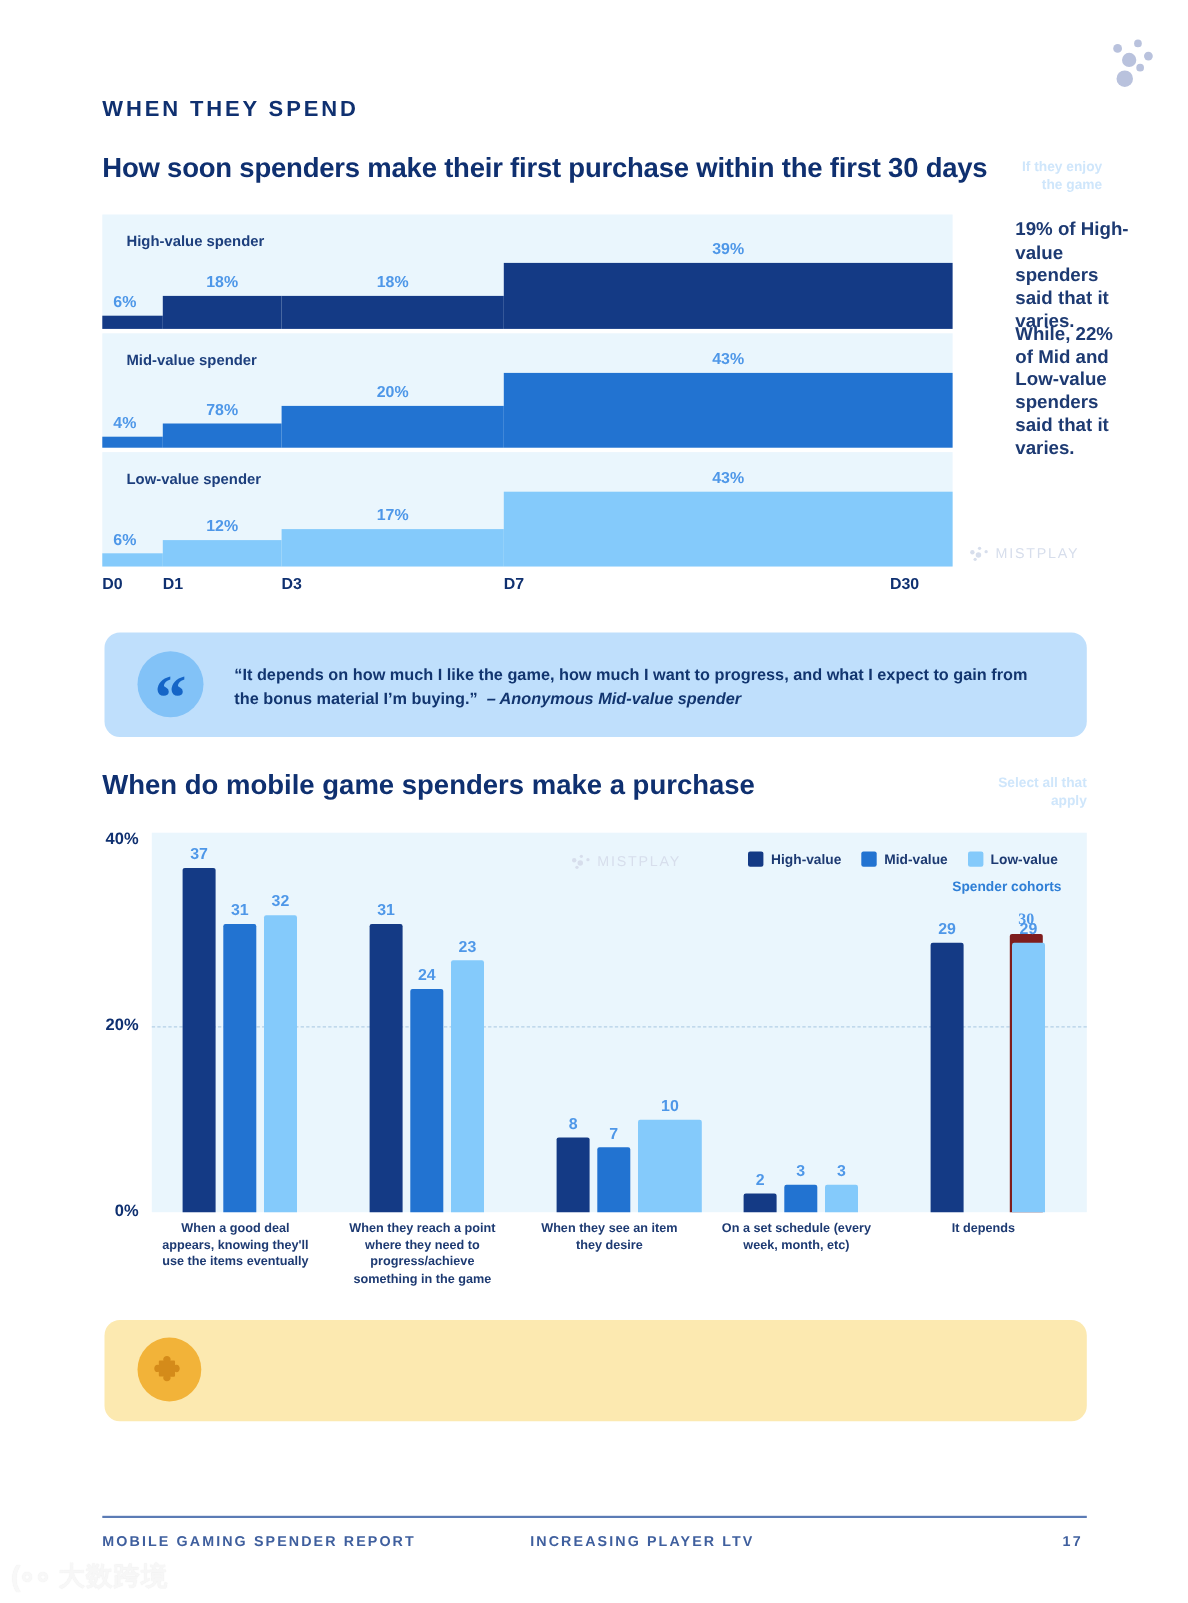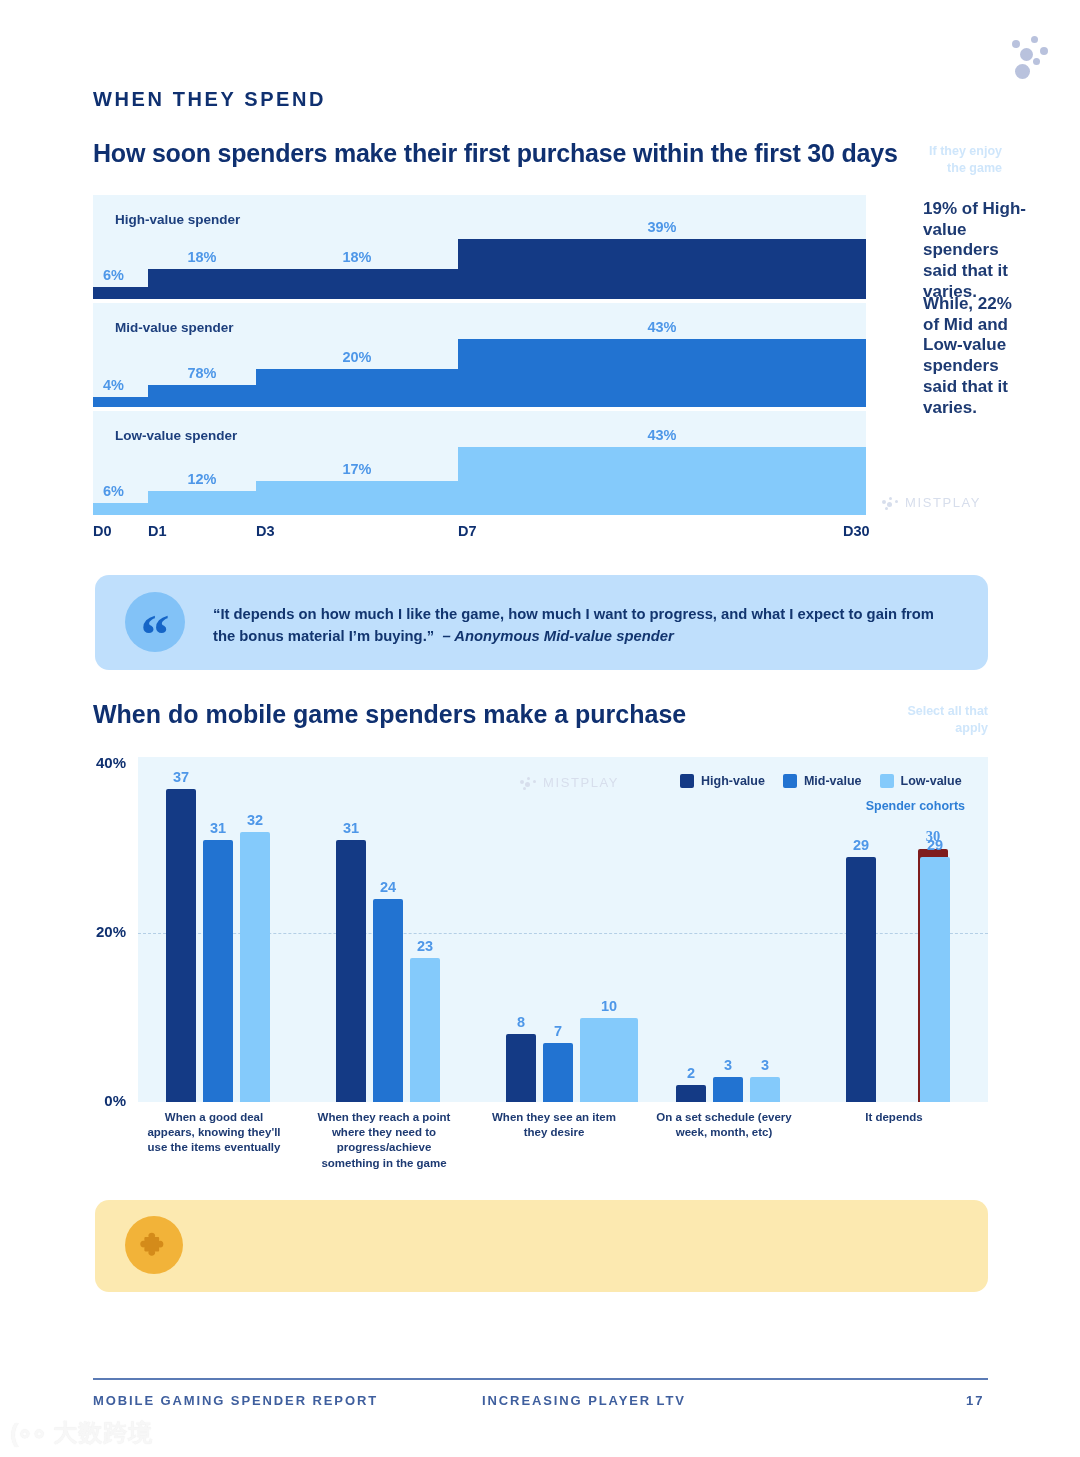--- a/index.html
+++ b/index.html
@@ -413,21 +413,21 @@
         <span class="seg-val">43%</span>
       </div>
     </div>
   </div>
 
 <div class="chart1-axis" id="chart1-axis">
     <span style="left: 0px;">D0</span>
     <span style="left: 55px;">D1</span>
     <span style="left: 163px;">D3</span>
     <span style="left: 365px;">D7</span>
-    <span style="left: 750px;">D30</span>
+    <span style="left: 716px;">D30</span>
   </div>
 
 <div class="side-note" id="side-note-1">19% of High-value spenders said that it varies.</div>
 <div class="side-note" id="side-note-2">While, 22% of Mid and Low-value spenders said that it varies.</div>
 
 <div class="mistplay-wm" id="mistplay-wm-1">
   <span class="wm-dots">
       <i></i>
       <i></i>
       <i></i>
@@ -463,21 +463,21 @@
     </div>
     <div class="bar" style="left: 102px; height: 270.4px; background: rgb(132, 202, 251);">
       <span class="bar-val">32</span>
     </div>
     <div class="bar" style="left: 198px; height: 261.95px; background: rgb(20, 58, 133);">
       <span class="bar-val">31</span>
     </div>
     <div class="bar" style="left: 235px; height: 202.8px; background: rgb(34, 115, 209);">
       <span class="bar-val">24</span>
     </div>
-    <div class="bar" style="left: 272px; height: 144px; background: rgb(132, 202, 251);">
+    <div class="bar" style="left: 272px; height: 229px; background: rgb(132, 202, 251);">
       <span class="bar-val">23</span>
     </div>
     <div class="bar" style="left: 368px; height: 67.6px; background: rgb(20, 58, 133);">
       <span class="bar-val">8</span>
     </div>
     <div class="bar" style="left: 405px; height: 59.15px; background: rgb(34, 115, 209);">
       <span class="bar-val">7</span>
     </div>
     <div class="bar" style="left: 442px; height: 84.5px; background: rgb(132, 202, 251); padding-left: 28px;">
       <span class="bar-val">10</span>

